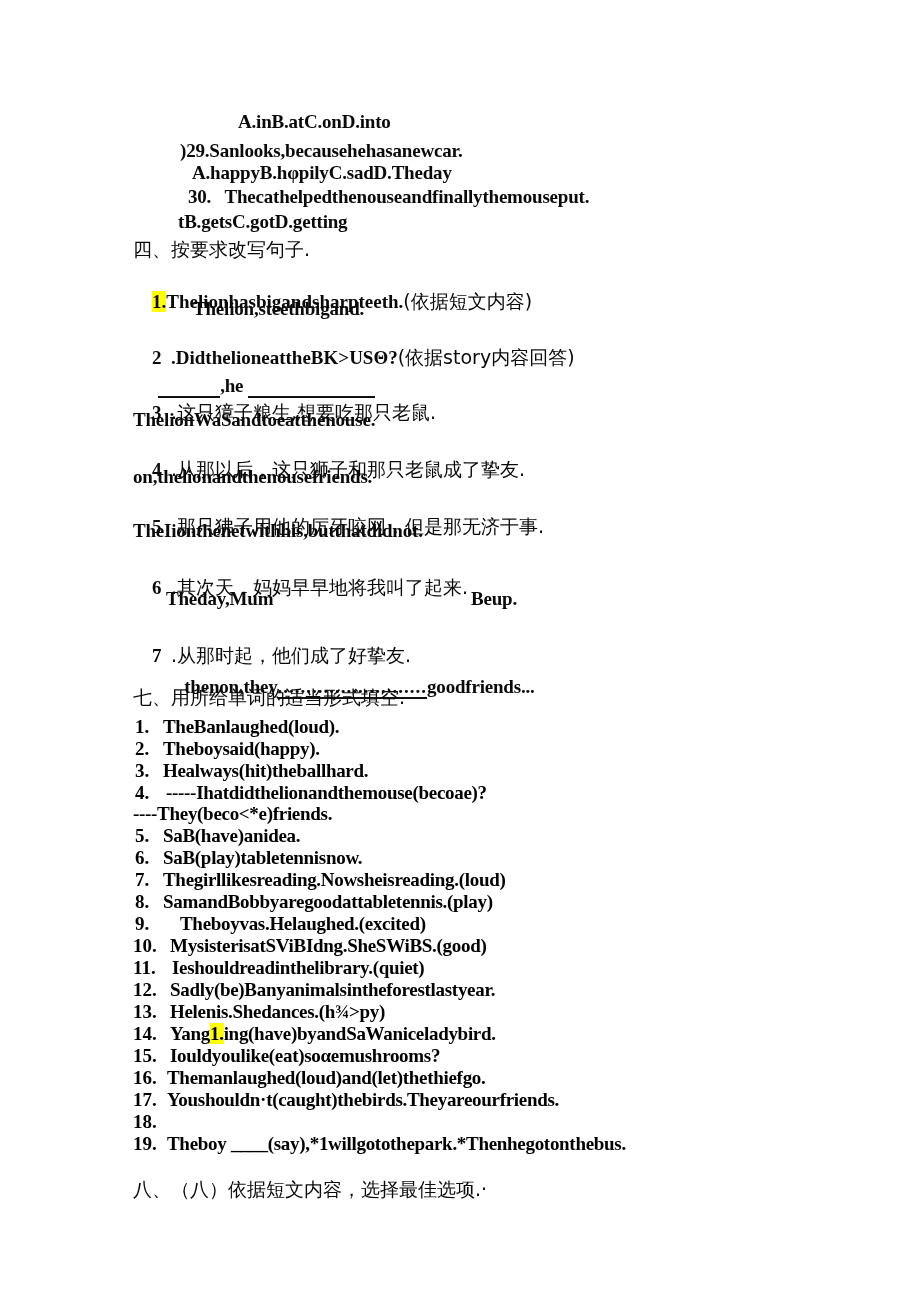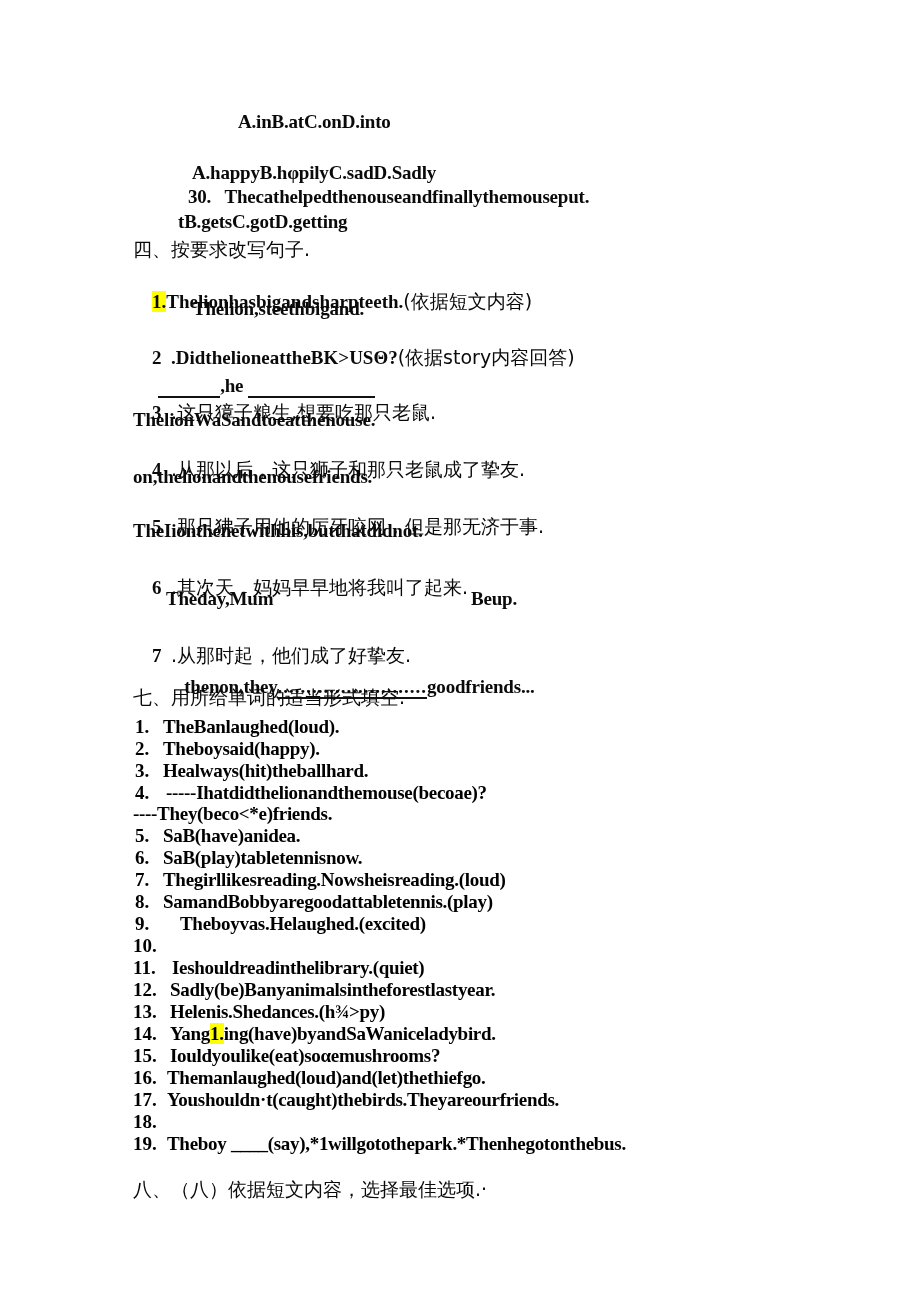--- a/index.html
+++ b/index.html
@@ -91,22 +91,23 @@
     font-weight: bold;
   }
 </style>
 </head>
 <body>
 
 <div class="page">
 
   <div class="ln en s19" style="left:238px; top:112px;">A.inB.atC.onD.into</div>
 
-
-  <div class="ln en s19" style="left:192px; top:163px;">A.happyB.hφpilyC.sadD.Sadly</div>
+  <div class="ln en s19" style="left:180px; top:141px;">)29.Sanlooks,becausehehasanewcar.</div>
+
+  <div class="ln en s19" style="left:192px; top:163px;">A.happyB.hφpilyC.sadD.Theday</div>
 
   <div class="ln en s19" style="left:188px; top:187px;">30.   Thecathelpedthenouseandfinallythemouseput.</div>
 
   <div class="ln en s19" style="left:178px; top:212px;">tB.getsC.gotD.getting</div>
 
   <div class="ln cn cnhead" style="left:133px; top:240px;">四、按要求改写句子.</div>
 
   <div class="ln s19" style="left:133px; top:272px;">
     <span class="hl mix-en">1.</span><span class="mix-en">Thelionhasbigandsharpteeth.</span><span class="mix-cn">(依据短文内容)</span>
   </div>
@@ -172,20 +173,21 @@
   <div class="qnum" style="left:135px; top:869px;">7.</div>
   <div class="qtxt" style="left:163px; top:869px;">Thegirllikesreading.Nowsheisreading.(loud)</div>
 
   <div class="qnum" style="left:135px; top:891px;">8.</div>
   <div class="qtxt" style="left:163px; top:891px;">SamandBobbyaregoodattabletennis.(play)</div>
 
   <div class="qnum" style="left:135px; top:913px;">9.</div>
   <div class="qtxt" style="left:158px; top:913px;margin-left:22px;">Theboyvas.Helaughed.(excited)</div>
 
   <div class="qnum" style="left:133px; top:935px;">10.</div>
+  <div class="qtxt" style="left:170px; top:935px;">MysisterisatSViBIdng.SheSWiBS.(good)</div>
 
   <div class="qnum" style="left:133px; top:957px;">11.</div>
   <div class="qtxt" style="left:172px; top:957px;">Ieshouldreadinthelibrary.(quiet)</div>
 
   <div class="qnum" style="left:133px; top:979px;">12.</div>
   <div class="qtxt" style="left:170px; top:979px;">Sadly(be)Banyanimalsintheforestlastyear.</div>
 
   <div class="qnum" style="left:133px; top:1001px;">13.</div>
   <div class="qtxt" style="left:170px; top:1001px;">Helenis.Shedances.(h¾&gt;py)</div>
 

